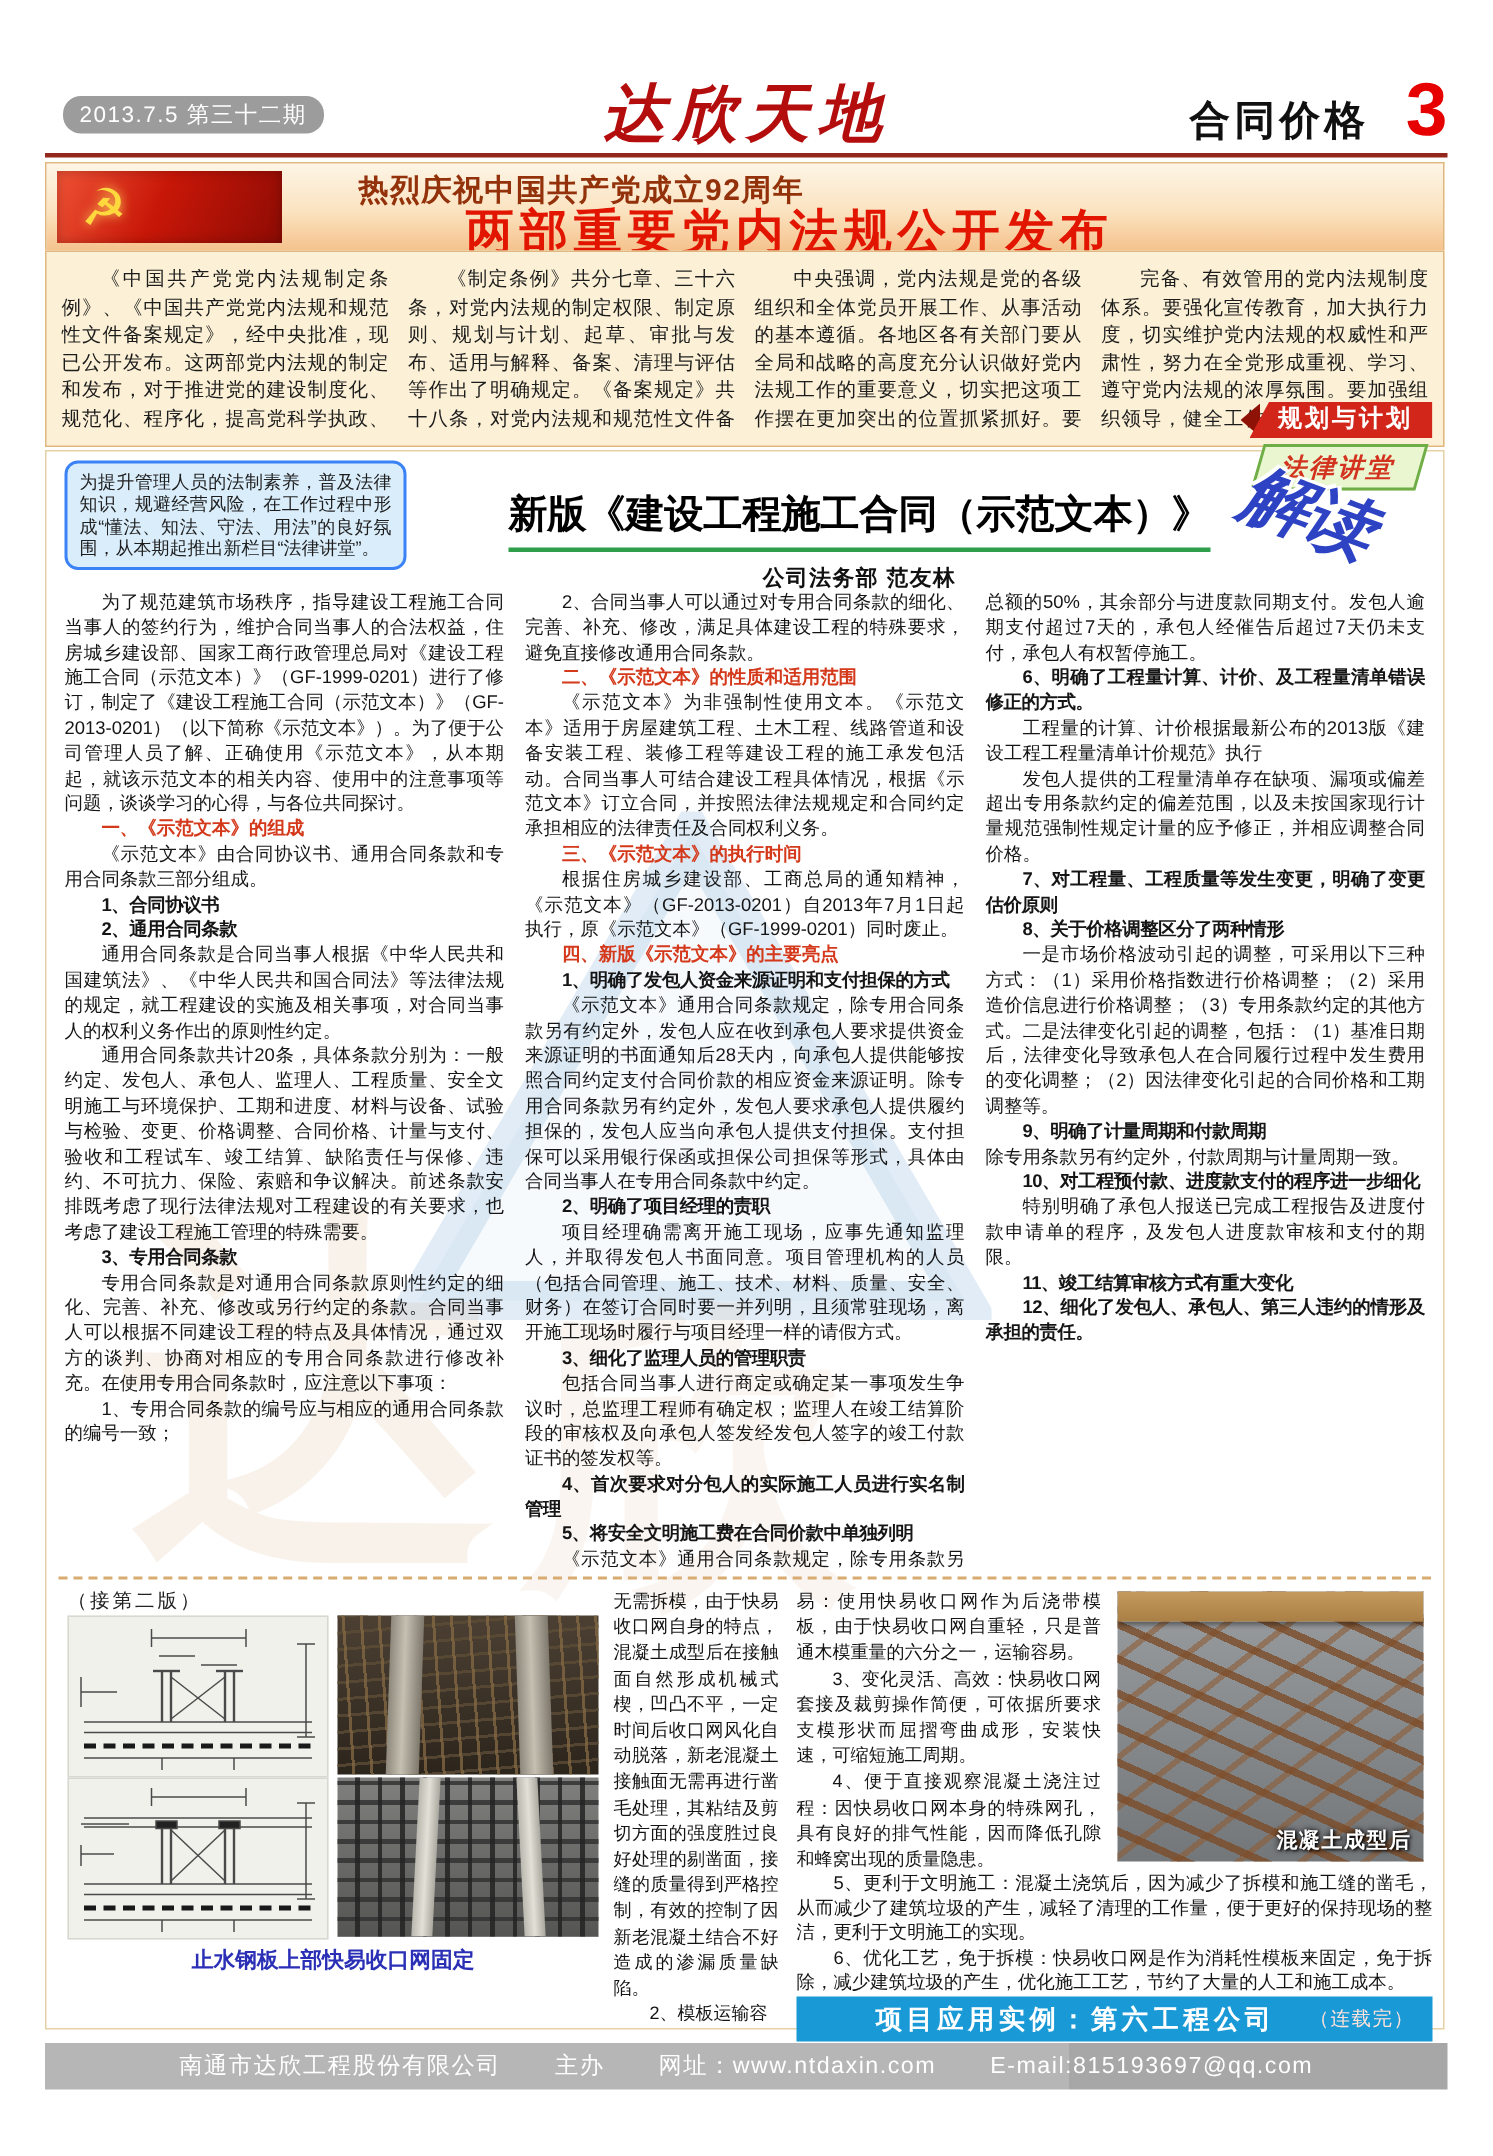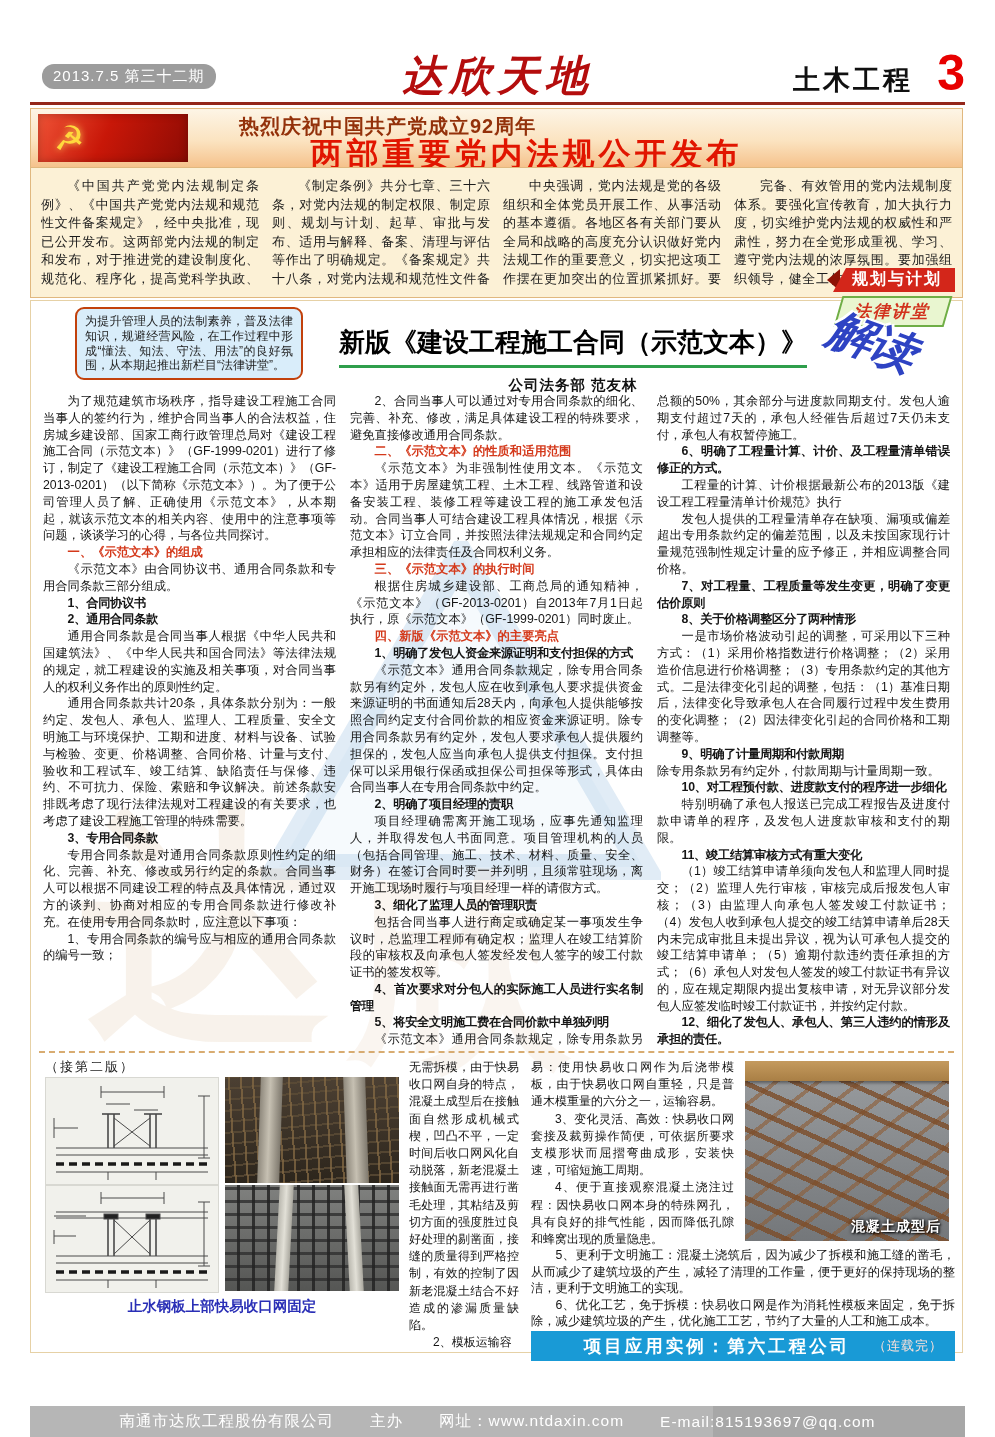--- a/index.html
+++ b/index.html
@@ -37,22 +37,22 @@
                     padding:1px 13px 2px 19px;clip-path:polygon(13px 0,100% 0,100% 100%,0 100%);letter-spacing:2px;}
   
   .frame{position:absolute;top:300px;left:30px;width:933px;height:1053px;box-sizing:border-box;
          border:1px solid #e6d1a6;padding:6px 12px;}
   
   .wm{position:absolute;z-index:0;pointer-events:none;}
   .wm-char{font-family:"DejaVu Serif",serif;font-weight:bold;}
   
   .law-hd{position:relative;height:82px;z-index:1;}
   .intro-box{position:absolute;left:0;top:0;width:228px;height:73px;box-sizing:border-box;
-             background:#d9edfa;border:2px solid #c2410c;border-radius:9px;padding:5px 8px;
-             font-size:12px;line-height:14.8px;text-align:justify;color:#1e1e1e;word-break:break-all;margin-left:32px;}
+             background:#d9edfa;border:2px solid #3b82f6;border-radius:9px;padding:5px 8px;
+             font-size:12px;line-height:14.8px;text-align:justify;color:#1e1e1e;word-break:break-all;}
   .lecture-badge{position:absolute;right:2px;top:-11px;transform:skewX(-16deg);
                  background:#e9f6d0;border:2px solid #6fae46;color:#d2321e;
                  font-weight:bold;font-size:17px;padding:2px 15px;letter-spacing:2px;}
   .law-title-wrap{position:absolute;left:252px;top:18px;width:556px;text-align:center;}
   .law-title{display:inline-block;font-size:26px;font-weight:bold;color:#000;
              padding-bottom:5px;border-bottom:3px solid #2e9e4b;}
   .jiedu{position:absolute;right:-64px;top:-14px;font-family:"DejaVu Serif",serif;font-style:italic;
          font-weight:bold;font-size:46px;color:#2e43c3;transform:rotate(20deg);letter-spacing:-2px;
          text-shadow:2px 2px 0 #fff,-2px -2px 0 #fff,2px -2px 0 #fff,-2px 2px 0 #fff;}
   .byline{margin-top:8px;font-size:14.5px;font-weight:bold;color:#111;letter-spacing:1px;}
@@ -96,31 +96,31 @@
   .photo3-cap{position:absolute;right:8px;bottom:5px;color:#fff;font-weight:bold;font-size:14px;
       text-shadow:1px 1px 2px #000,0 0 4px #000;letter-spacing:1px;}
   .wcol{position:absolute;left:488px;top:190px;width:424px;font-size:12.3px;line-height:16.6px;text-align:justify;}
   .app-bar{position:absolute;left:488px;top:274px;width:424px;height:30px;background:#199ad6;
            color:#fff;display:flex;align-items:center;}
   .app-bar-label{flex:1;text-align:center;font-size:17.5px;font-weight:bold;letter-spacing:3px;padding-left:30px;}
   .app-bar-note{font-size:13px;color:#ffe2da;margin-right:12px;letter-spacing:1px;white-space:nowrap;}
   
   .footer{position:absolute;top:1362px;left:30px;width:935px;height:31px;color:#fff;
           background:linear-gradient(90deg,#b6b6b6 0%,#b6b6b6 73%,#a7a7a7 73%,#a7a7a7 100%);
-          display:flex;align-items:center;justify-content:center;gap:36px;font-size:15.5px;letter-spacing:1px;margin-top:44px;}
+          display:flex;align-items:center;justify-content:center;gap:36px;font-size:15.5px;letter-spacing:1px;}
 </style>
 </head>
 <body>
 
 <div class="sheet">
 
   <div class="hdr">
     <span class="issue-badge">2013.7.5 第三十二期</span>
     <div class="masthead">达欣天地</div>
-    <span class="section-title">土木工程</span>
+    <span class="section-title">合同价格</span>
     <span class="page-no">3</span>
   </div>
   <div class="hdr-rule"></div>
 
   <div class="banner">
     <div class="flag">
       <span class="flag-emblem">☭</span>
     </div>
     <div class="banner-line1">热烈庆祝中国共产党成立92周年</div>
     <div class="banner-line2">两部重要党内法规公开发布</div>
@@ -194,21 +194,20 @@
           <p class="p">工程量的计算、计价根据最新公布的2013版《建设工程工程量清单计价规范》执行</p>
           <p class="p">发包人提供的工程量清单存在缺项、漏项或偏差超出专用条款约定的偏差范围，以及未按国家现行计量规范强制性规定计量的应予修正，并相应调整合同价格。</p>
           <p class="h2">7、对工程量、工程质量等发生变更，明确了变更估价原则</p>
           <p class="h2">8、关于价格调整区分了两种情形</p>
           <p class="p">一是市场价格波动引起的调整，可采用以下三种方式：（1）采用价格指数进行价格调整；（2）采用造价信息进行价格调整；（3）专用条款约定的其他方式。二是法律变化引起的调整，包括：（1）基准日期后，法律变化导致承包人在合同履行过程中发生费用的变化调整；（2）因法律变化引起的合同价格和工期调整等。</p>
           <p class="h2">9、明确了计量周期和付款周期</p>
           <p class="pf">除专用条款另有约定外，付款周期与计量周期一致。</p>
           <p class="h2">10、对工程预付款、进度款支付的程序进一步细化</p>
           <p class="p">特别明确了承包人报送已完成工程报告及进度付款申请单的程序，及发包人进度款审核和支付的期限。</p>
           <p class="h2">11、竣工结算审核方式有重大变化</p>
-          <p class="p">（1）竣工结算申请单须向发包人和监理人同时提交；（2）监理人先行审核，审核完成后报发包人审核；（3）由监理人向承包人签发竣工付款证书；（4）发包人收到承包人提交的竣工结算申请单后28天内未完成审批且未提出异议，视为认可承包人提交的竣工结算申请单；（5）逾期付款违约责任承担的方式；（6）承包人对发包人签发的竣工付款证书有异议的，应在规定期限内提出复核申请，对无异议部分发包人应签发临时竣工付款证书，并按约定付款。</p>
           <p class="h2">12、细化了发包人、承包人、第三人违约的情形及承担的责任。</p>
         </div>
     </div>
 
     <div class="divider"></div>
 
     <div class="bottom">
       <div class="cont-note">（接第二版）</div>
 
       <div class="figs">

